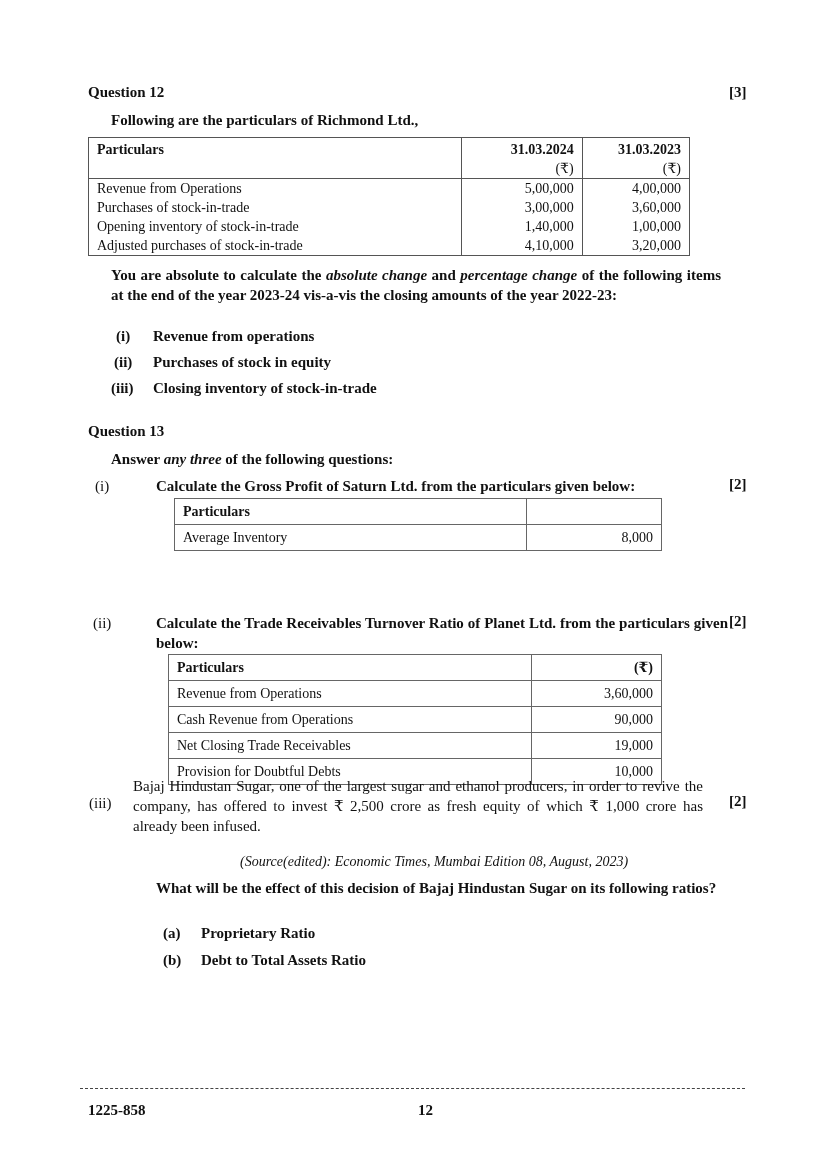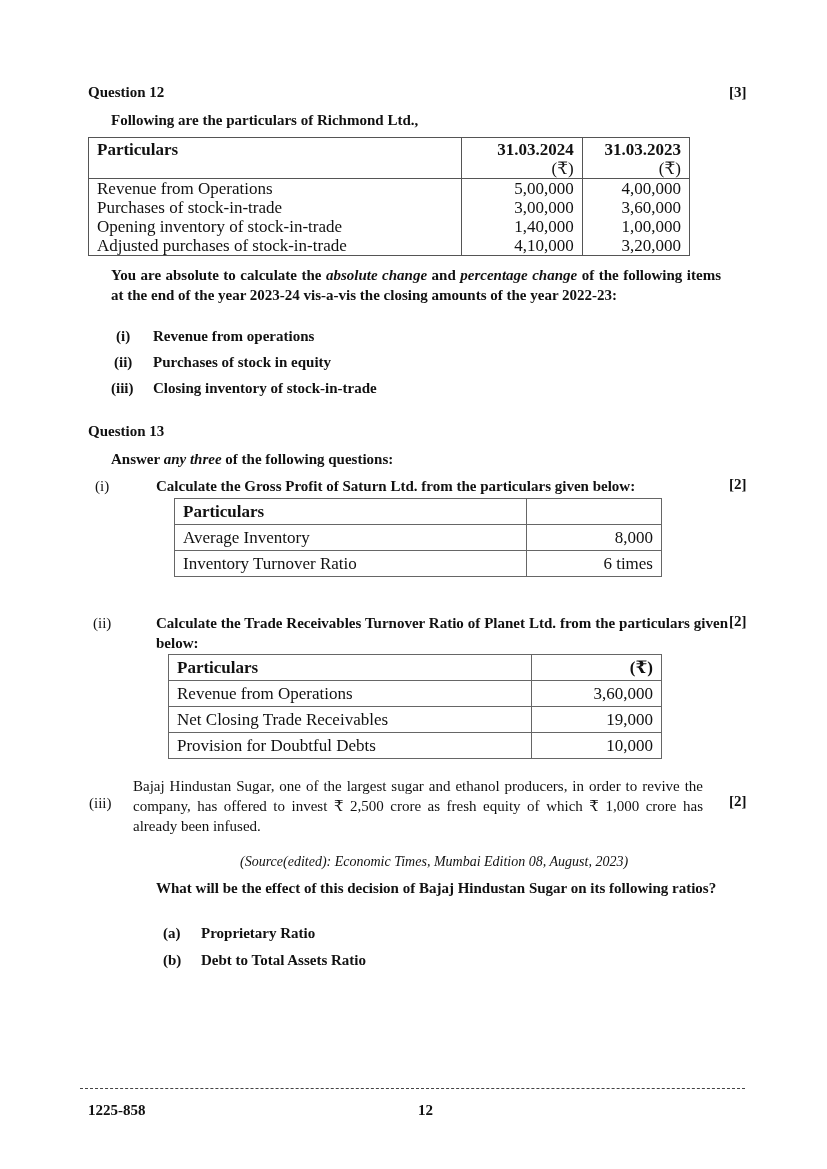--- a/index.html
+++ b/index.html
@@ -6,21 +6,21 @@
   body {
     width: 827px; height: 1169px; position: relative; overflow: hidden;
     font-family: "Liberation Serif", "DejaVu Serif", serif; color: #111;
   }
   .abs { position: absolute; }
   .it { font-style: italic; }
   .q-title { font-size: 15px; font-weight: bold; }
   .marks { font-size: 15px; font-weight: bold; }
   .para { font-size: 15px; font-weight: bold; line-height: 20px; text-align: justify; margin-left: 23px; }
   .plain { font-size: 15px; font-weight: normal; line-height: 20px; text-align: justify; }
-  table { border-collapse: collapse; font-size: 17px; }
+  table { border-collapse: collapse; font-size: 14px; }
   td { padding: 0 8px; }
 
   
   #t1 { left: 88px; top: 137px; width: 602px; border: 1px solid #555; }
   #t1 td { border-left: 1px solid #555; border-right: 1px solid #555; line-height: 19px; }
   #t1 .hdr td { border-bottom: 1px solid #555; vertical-align: top; padding-top: 2px; font-weight: bold; }
   #t1 .num { text-align: right; margin-top: 36px; }
 
   
   .grid td { border: 1px solid #666; height: 25px; }
@@ -98,40 +98,40 @@
 <table id="t2" class="abs grid">
   <tbody>
       <tr>
     <td class="hd" style="width:335px;">Particulars</td>
     <td class="num hd"></td>
   </tr>
   <tr>
     <td>Average Inventory</td>
     <td class="num">8,000</td>
   </tr>
-  <tr>
-    <td>Inventory Turnover Ratio</td>
-    <td class="num">6 times</td>
-  </tr>
 </tbody>
   </table>
 
 <div class="abs plain" style="left:93px; top:613px;">(ii)</div>
 <div class="abs para" style="left:133px; top:613px; width:572px;">Calculate the Trade Receivables Turnover Ratio of Planet Ltd. from the particulars given below:</div>
 <div class="abs marks" style="left:729px; top:613px;">[2]</div>
 
 <table id="t3" class="abs grid">
   <tbody>
       <tr>
     <td class="hd" style="width:346px;">Particulars</td>
     <td class="num hd">(₹)</td>
   </tr>
   <tr>
     <td>Revenue from Operations</td>
     <td class="num">3,60,000</td>
+  </tr>
+  <tr>
+    <td>Cash Revenue from Operations</td>
+    <td class="num">90,000</td>
   </tr>
   <tr>
     <td>Net Closing Trade Receivables</td>
     <td class="num">19,000</td>
   </tr>
   <tr>
     <td>Provision for Doubtful Debts</td>
     <td class="num">10,000</td>
   </tr>
 </tbody>

